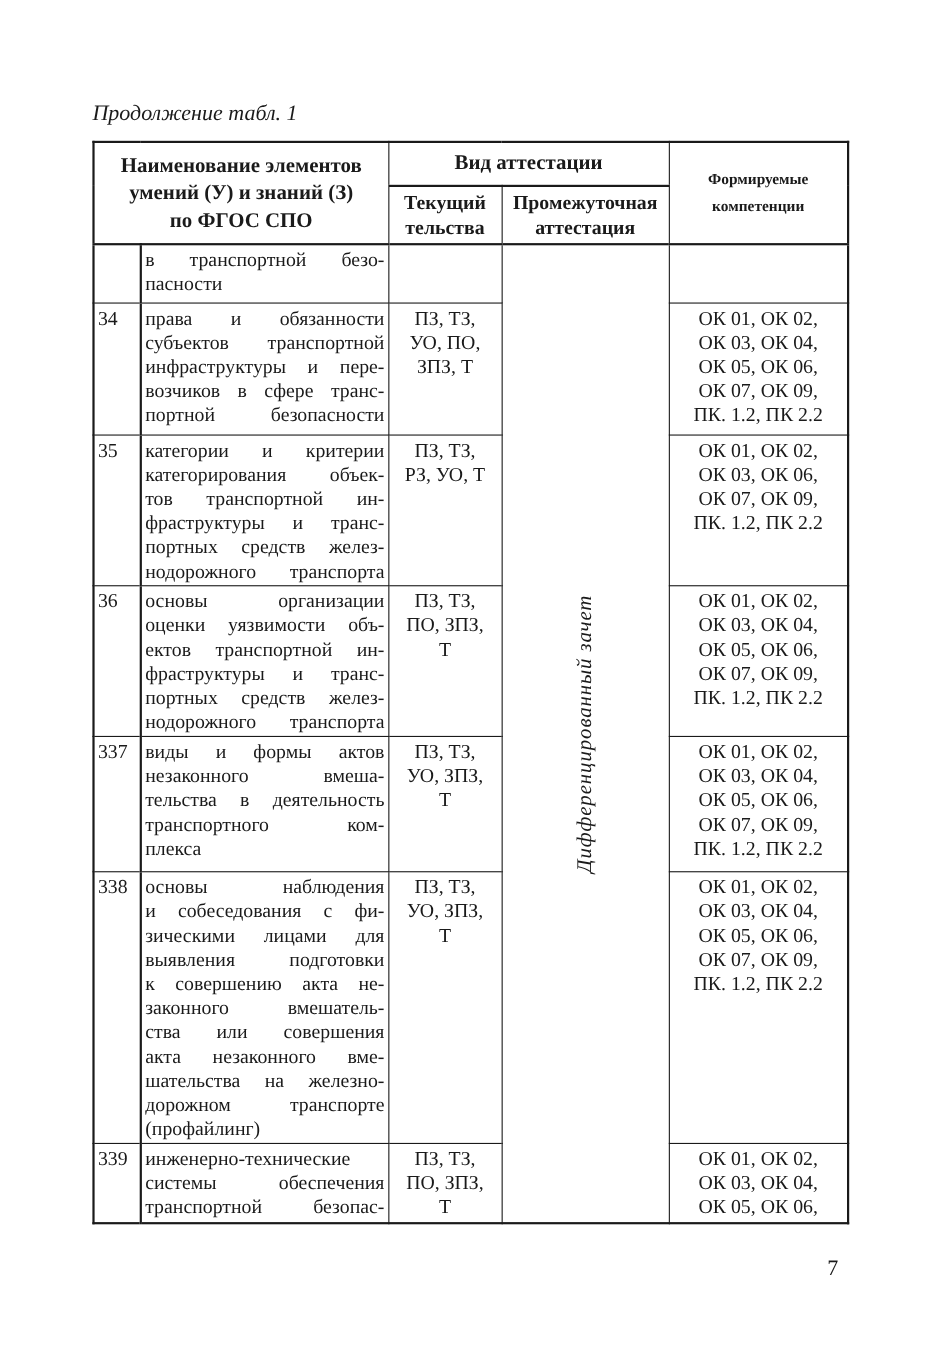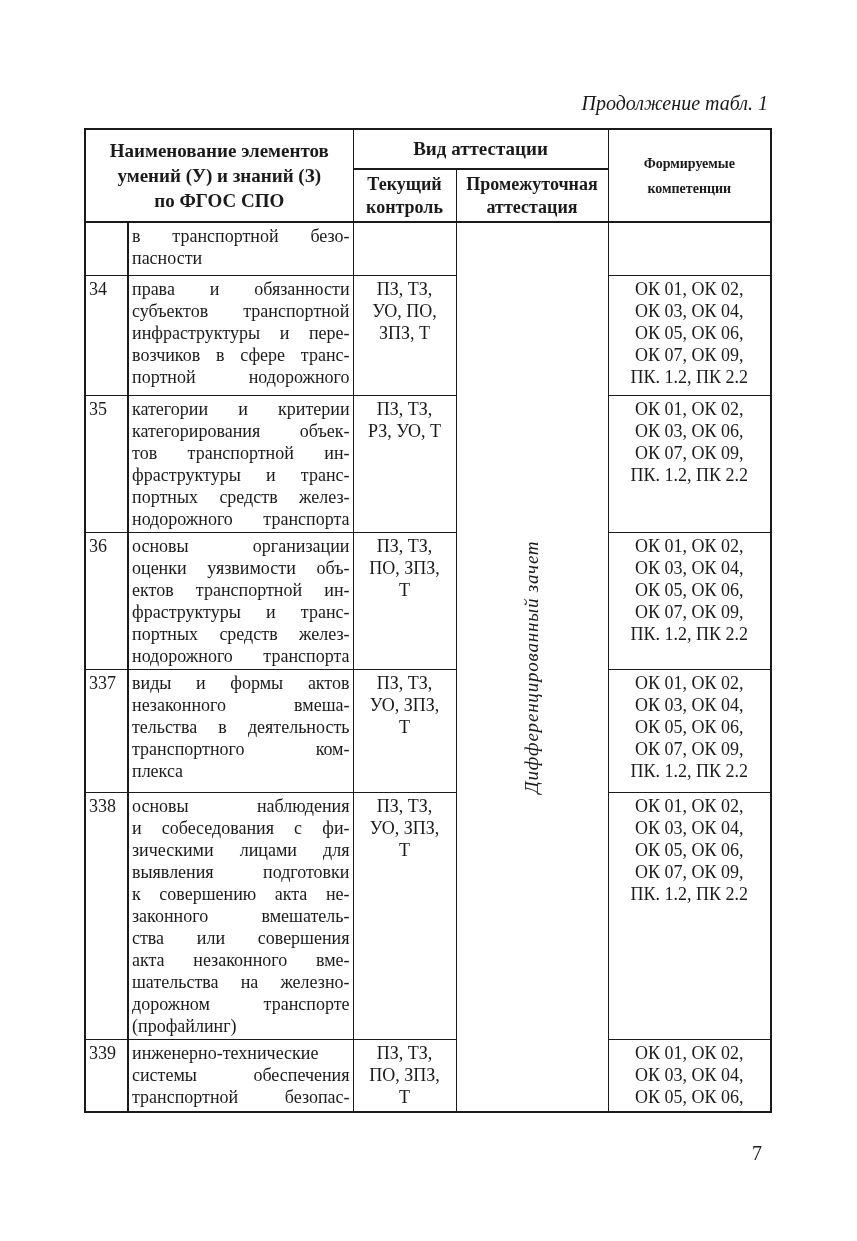--- a/index.html
+++ b/index.html
@@ -10,21 +10,21 @@
     background: var(--paper, #ffffff);
     font-family: "Liberation Serif", serif;
     color: var(--ink, #1a1a1a);
     overflow: hidden;
   }
   .cont-note {
     position: absolute;
     top: 91px;
     left: 84px;
     width: 684px;
-    text-align: right;
+    text-align: left;
     font-style: italic;
     font-size: 20px;
     line-height: 24px;
   }
   table.att {
     position: absolute;
     top: 128px;
     left: 84px;
     width: 686px;
     border-collapse: collapse;
@@ -105,21 +105,21 @@
       <tr>
         <th colspan="2" rowspan="2" class="th-name">Наименование элементов
 умений (У) и знаний (З)
 по ФГОС СПО</th>
         <th colspan="2" class="th-attest">Вид аттестации</th>
         <th rowspan="2" class="th-comp">Формируемые
 компетенции</th>
       </tr>
       <tr>
         <th class="th-sub">Текущий
-контроль</th>
+тельства</th>
         <th class="th-sub">Промежуточная
 аттестация</th>
       </tr>
     </thead>
     <tbody>
       <tr style="height:53px">
         <td class="num"></td>
         <td class="name">
             <div class="jline">в транспортной безо-</div>
             <div class="jline">пасности</div>
@@ -130,21 +130,21 @@
         </td>
         <td class="comp"></td>
       </tr>
       <tr style="height:120px">
         <td class="num">34</td>
         <td class="name">
             <div class="jline">права и обязанности</div>
             <div class="jline">субъектов транспортной</div>
             <div class="jline">инфраструктуры и пере-</div>
             <div class="jline">возчиков в сфере транс-</div>
-            <div class="jline">портной нодорожного</div>
+            <div class="jline">портной безопасности</div>
           </td>
         <td class="ctrl">ПЗ, ТЗ,
 УО, ПО,
 ЗПЗ, Т</td>
         <td class="comp">ОК 01, ОК 02,
 ОК 03, ОК 04,
 ОК 05, ОК 06,
 ОК 07, ОК 09,
 ПК. 1.2, ПК 2.2</td>
       </tr>

